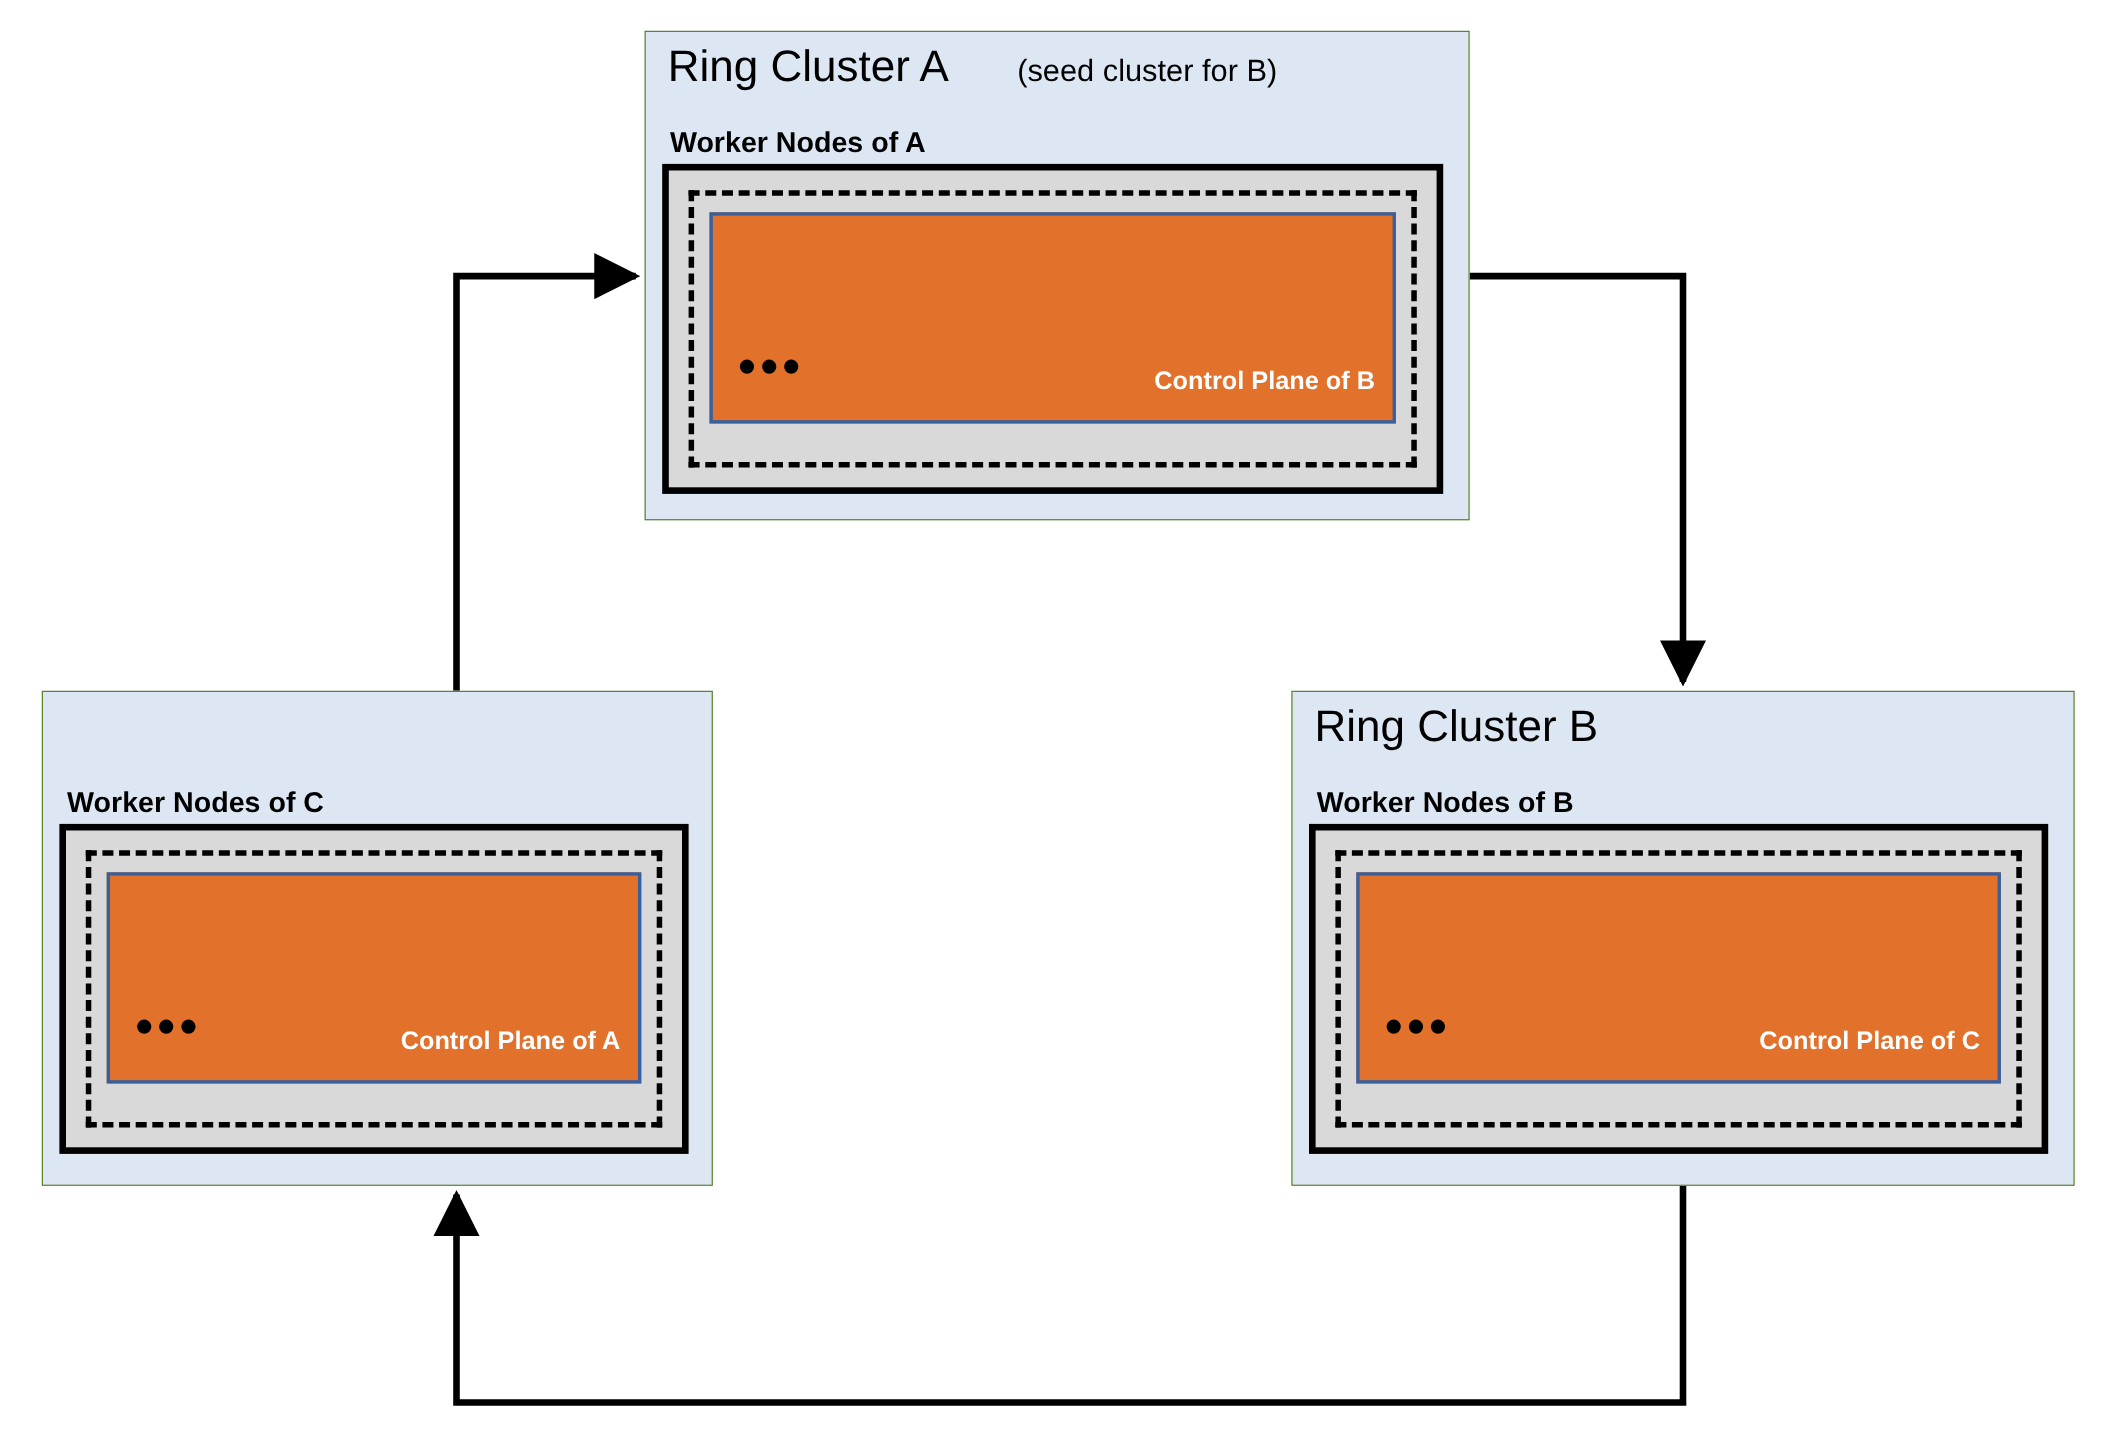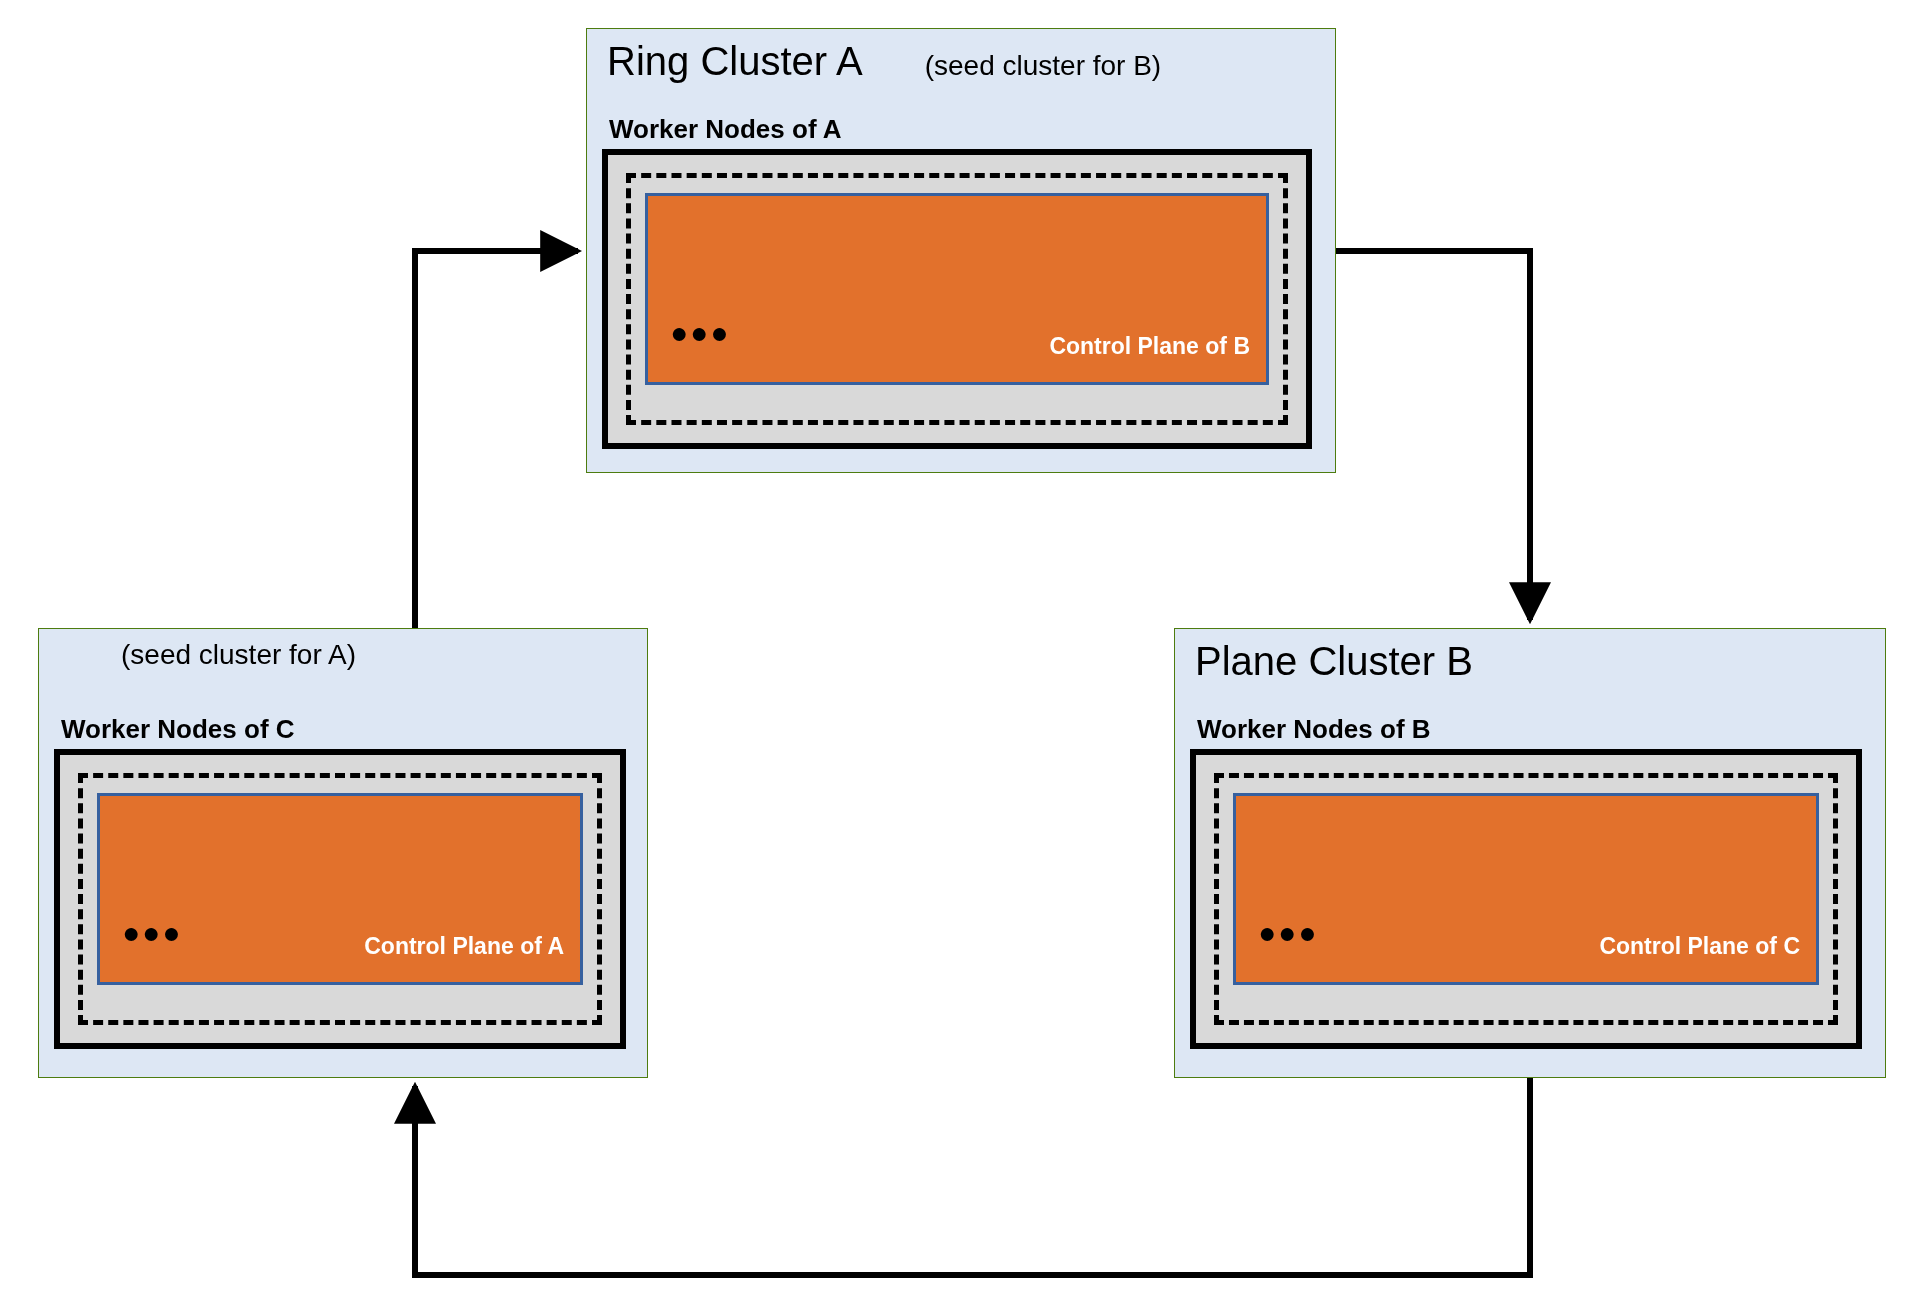--- a/index.html
+++ b/index.html
@@ -138,40 +138,39 @@
       <div class="control-plane" style="left:37px; top:38px; width:624px; height:192px;">
         <span class="cp-dots" style="left:22px; bottom:34px;">●●●</span>
         <span class="cp-label" style="right:16px; bottom:22px;">Control Plane of B</span>
       </div>
     </div>
   </div>
 
   <div class="cluster" style="left:38px; top:628px; width:610px; height:450px;">
 
     <div class="cluster-title-row">
-      <span class="cluster-seed">(seed cluster for A)</span>
     </div>
 
     <div class="worker-label" style="top:85px;">Worker Nodes of C</div>
 
     <div class="worker-box" style="left:15px; top:120px; width:572px; height:300px;">
 
       <div class="dashed-frame" style="left:18px; top:18px; right:18px; bottom:18px;"></div>
 
       <div class="control-plane" style="left:37px; top:38px; width:486px; height:192px;">
         <span class="cp-dots" style="left:22px; bottom:34px;">●●●</span>
         <span class="cp-label" style="right:16px; bottom:22px;">Control Plane of A</span>
       </div>
     </div>
   </div>
 
   <div class="cluster" style="left:1174px; top:628px; width:712px; height:450px;">
 
     <div class="cluster-title-row">
-      <span class="cluster-name">Plane Cluster B</span>
+      <span class="cluster-name">Ring Cluster B</span>
     </div>
 
     <div class="worker-label" style="top:85px;">Worker Nodes of B</div>
 
     <div class="worker-box" style="left:15px; top:120px; width:672px; height:300px;">
 
       <div class="dashed-frame" style="left:18px; top:18px; right:18px; bottom:18px;"></div>
 
       <div class="control-plane" style="left:37px; top:38px; width:586px; height:192px;">
         <span class="cp-dots" style="left:22px; bottom:34px;">●●●</span>

